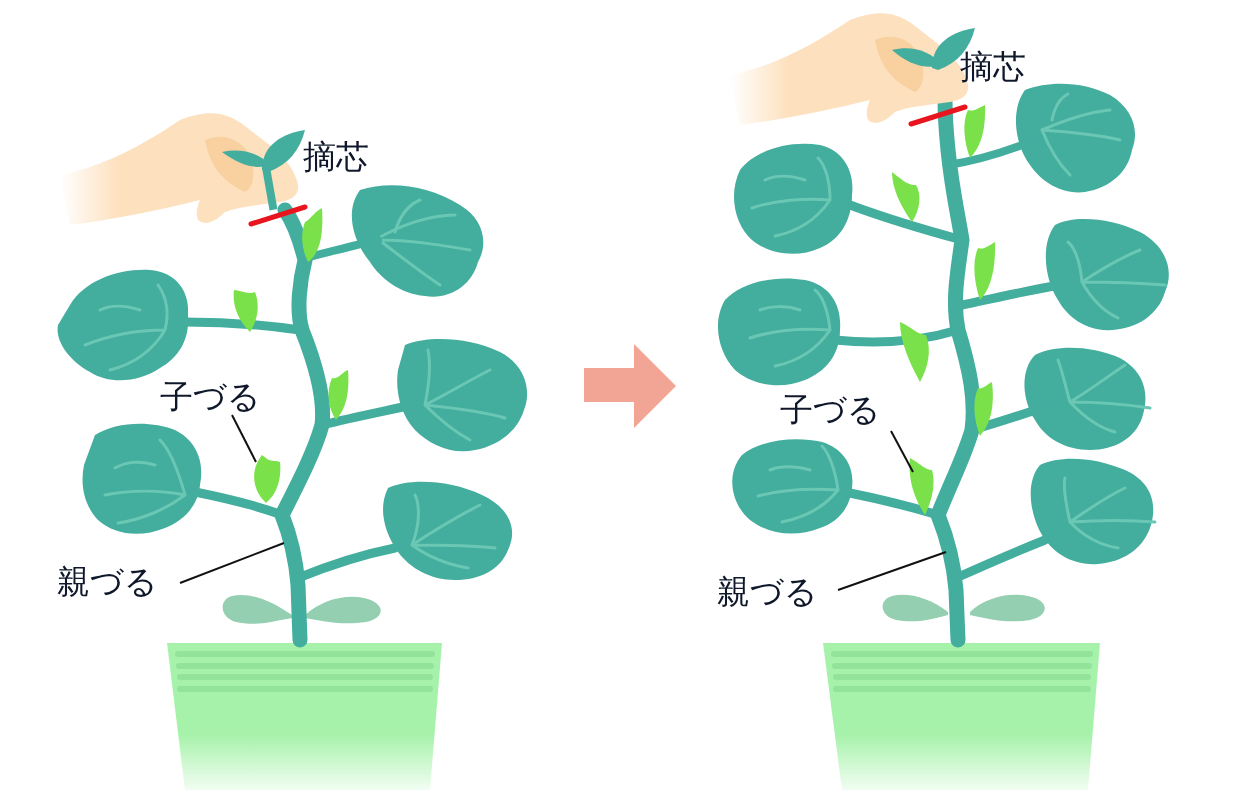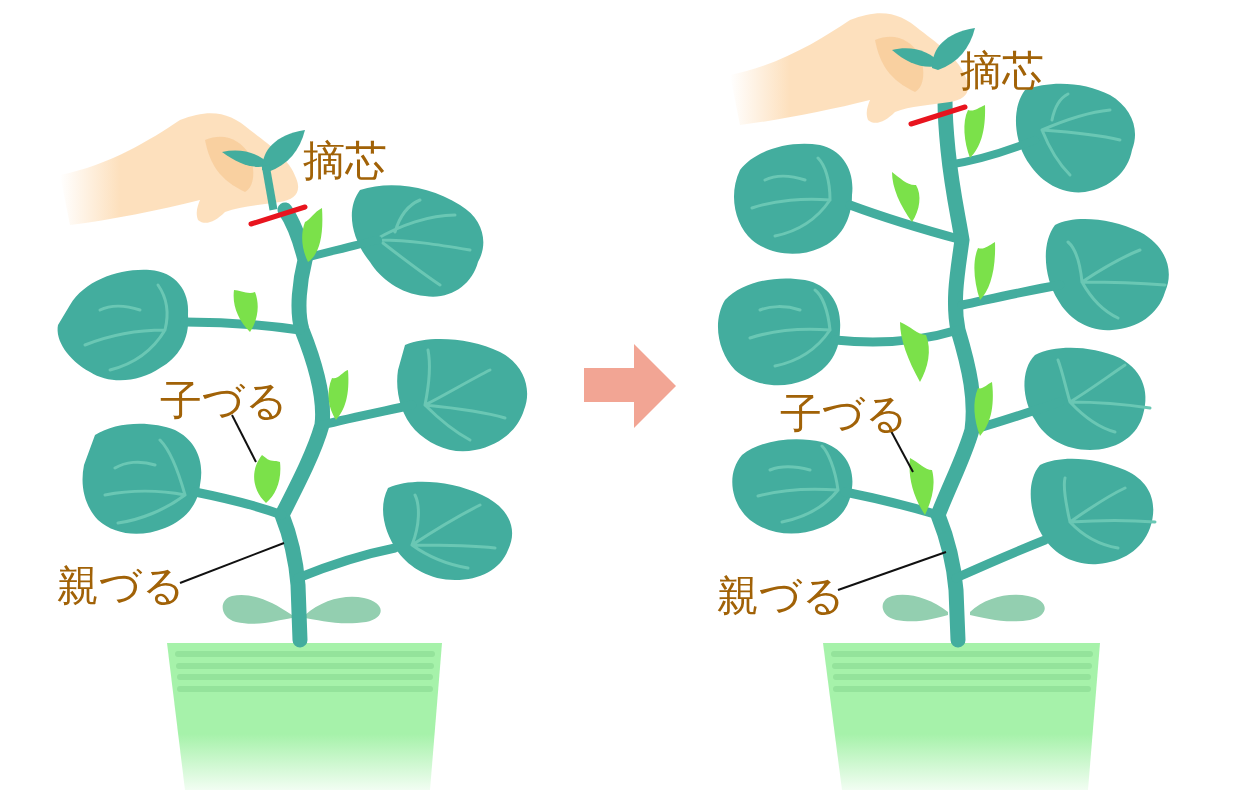--- a/index.html
+++ b/index.html
@@ -1,20 +1,20 @@
 <!DOCTYPE html>
 <html><head>
 <meta charset="utf-8">
 <style>
   html, body { margin:0; padding:0; background:#ffffff; }
   body { width:1260px; height:800px; position:relative; overflow:hidden;
          font-family:"DejaVu Sans","Liberation Sans",sans-serif; }
   .panel { position:absolute; top:0; width:560px; height:800px; }
   .panel svg { position:absolute; left:0; top:0; }
-  .label { position:absolute; font-size:42px; color:#a16207; line-height:1; white-space:nowrap;
+  .label { position:absolute; font-size:33px; color:#0f172a; line-height:1; white-space:nowrap;
            font-family:"DejaVu Sans","Liberation Sans",sans-serif; }
   .arrow { position:absolute; left:584px; top:344px; width:92px; height:84px; }
 </style>
 </head>
 <body>
 
 <div class="panel" style="left:0;">
   <svg width="560" height="800" viewBox="0 0 560 800">
     <defs>
       <linearGradient id="potFadeL" x1="0" y1="0" x2="0" y2="1">

